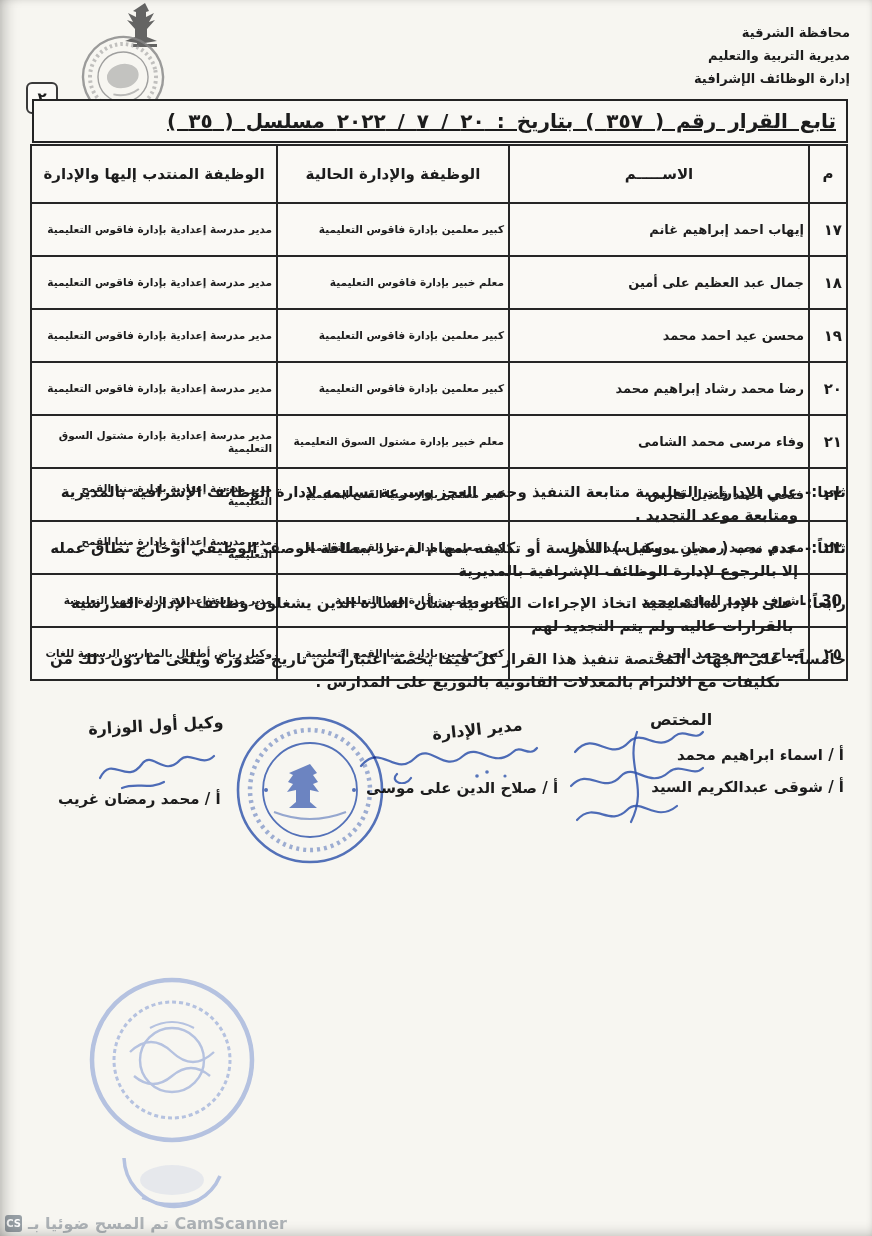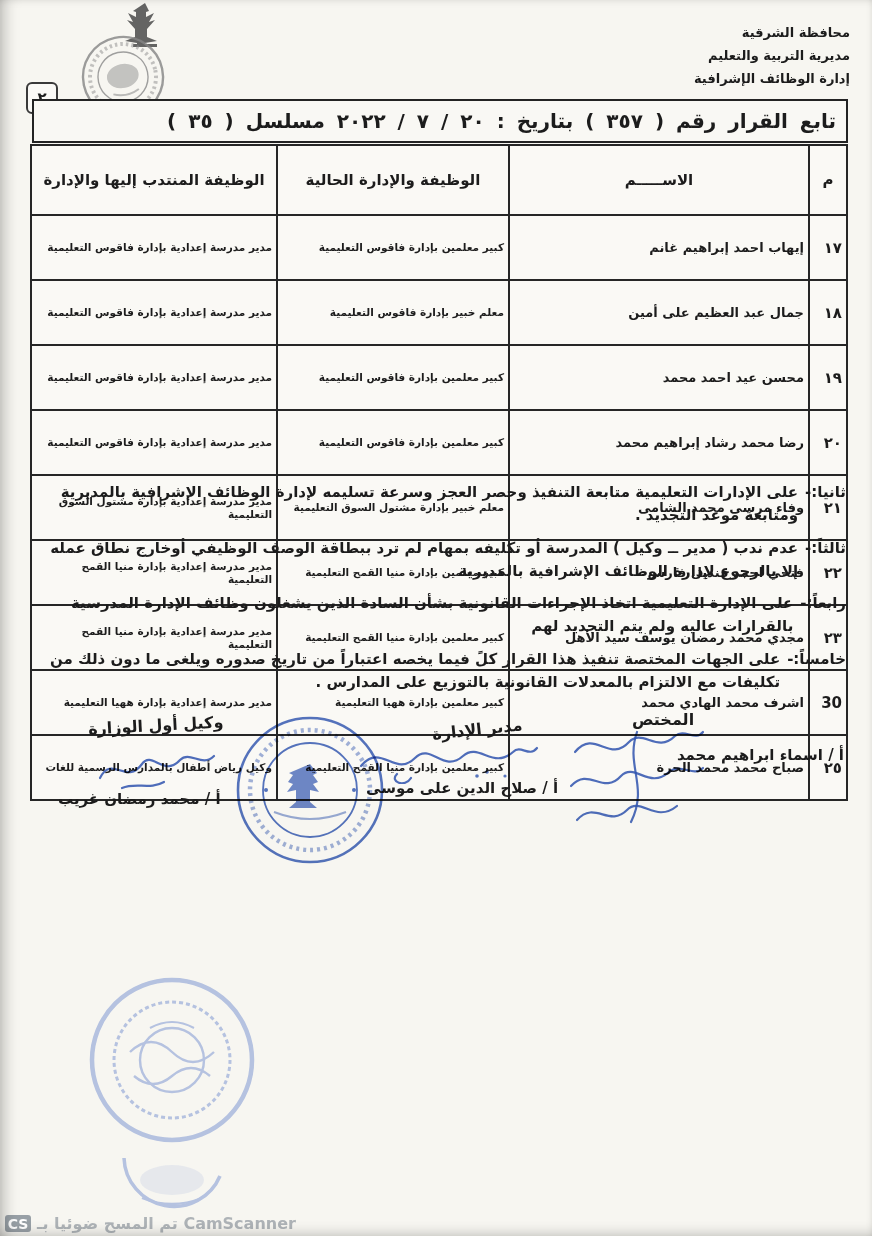--- a/index.html
+++ b/index.html
@@ -27,52 +27,52 @@
   .corner-num{
     position:absolute;top:82px;left:26px;width:28px;height:28px;
     border:2px solid #3a3a3a;border-radius:6px;display:flex;align-items:center;
     justify-content:center;font-weight:bold;font-size:15px;background:rgba(255,255,255,.4);
   }
 
   
   .title-box{
     position:absolute;top:99px;right:24px;left:32px;height:40px;
     border:2.5px solid #232323;display:flex;align-items:center;
-    padding:0 10px;background:#f9f8f4;
+    padding:0 10px;background:#f9f8f4;text-decoration:underline;
   }
   .title-box span{font-weight:bold;font-size:20px;word-spacing:5px;white-space:nowrap;}
 
   
   table.decree{
     position:absolute;top:144px;right:24px;width:816px;
     border-collapse:collapse;table-layout:fixed;background:#faf9f5;
   }
   table.decree th,table.decree td{
     border:2px solid #262626;font-weight:bold;
-    padding:18px 4px;overflow:hidden;
+    padding:12px 4px;overflow:hidden;
   }
   table.decree th{height:32px;font-size:15px;}
   table.decree td{height:27px;}
   td.c-serial{font-size:15px;}
   td.c-name{font-size:13px;margin-top:16px;}
   td.c-current{font-size:10.5px;line-height:1.15;border-radius:15px;}
   td.c-delegated{font-size:10.5px;line-height:1.15;}
   th.h-current,th.h-delegated{font-size:14px;}
 
   
   .clauses{position:absolute;top:481px;right:26px;left:34px;}
   .clause{display:flex;direction:rtl;font-weight:bold;font-size:15px;
           line-height:1.55;margin-bottom:9px;}
   .clause .lbl{white-space:nowrap;margin-left:7px;}
   .clause .txt{flex:1;text-align:right;}
 
   
   .sig-right{position:absolute;top:710px;right:28px;width:240px;text-align:right;
              font-weight:bold;font-size:15px;}
-  .sig-right .t{font-size:16px;margin-bottom:10px;margin-left:28px;text-align:left;}
+  .sig-right .t{font-size:16px;margin-bottom:10px;margin-left:46px;text-align:left;}
   .sig-right .n{line-height:2.15;white-space:nowrap;}
   .sig-center-title{position:absolute;top:720px;left:432px;font-weight:bold;
                     font-size:16px;transform:rotate(-6deg);white-space:nowrap;}
   .sig-center-name{position:absolute;top:779px;left:366px;font-weight:bold;
                    font-size:15px;white-space:nowrap;}
   .sig-left-title{position:absolute;top:716px;left:88px;font-weight:bold;
                   font-size:16px;transform:rotate(-3deg);white-space:nowrap;}
   .sig-left-name{position:absolute;top:790px;left:58px;font-weight:bold;
                  font-size:15px;white-space:nowrap;}
 
@@ -81,22 +81,22 @@
   .ink circle{fill:#3056b6;opacity:.8;}
 
   .blue-stamp{position:absolute;top:712px;left:232px;width:156px;height:156px;
               mix-blend-mode:multiply;opacity:.82;}
   .bottom-stamp{position:absolute;top:968px;left:72px;width:200px;height:245px;
                 mix-blend-mode:multiply;opacity:.38;filter:blur(.4px);}
 
   
   .cs-mark{position:absolute;left:5px;bottom:3px;display:flex;align-items:center;
            gap:6px;direction:ltr;}
-  .cs-logo{width:26px;height:17px;border-radius:3px;background:#98a0a6;color:#fff;
-           font-size:14px;font-weight:bold;display:flex;align-items:center;
+  .cs-logo{width:17px;height:17px;border-radius:3px;background:#98a0a6;color:#fff;
+           font-size:10px;font-weight:bold;display:flex;align-items:center;
            justify-content:center;font-family:"DejaVu Sans",sans-serif;}
   .cs-text{color:#aeb3b7;font-size:16px;font-weight:bold;}
 </style>
 </head>
 <body>
 
 <div class="page">
 
   <div class="hdr">
     <div>محافظة الشرقية</div>
@@ -213,20 +213,21 @@
     </div>
     <div class="clause">
       <span class="lbl">خامساً:-</span>
       <span class="txt">على الجهات المختصة تنفيذ هذا القرار كلً فيما يخصه اعتباراً من تاريخ صدوره ويلغى ما دون ذلك من تكليفات مع الالتزام بالمعدلات القانونية بالتوزيع على المدارس .</span>
     </div>
   </div>
 
   <div class="sig-right">
     <div class="t">المختص</div>
     <div class="n">أ / اسماء ابراهيم محمد</div>
+    <div class="n">أ / شوقى عبدالكريم السيد</div>
   </div>
 
   <div class="sig-center-title">مدير الإدارة</div>
   <div class="sig-center-name">أ / صلاح الدين على موسى</div>
 
   <div class="sig-left-title">وكيل أول الوزارة</div>
   <div class="sig-left-name">أ / محمد رمضان غريب</div>
 
   <svg class="ink" style="left:565px;top:724px;width:145px;height:118px" viewBox="0 0 145 118">
     <path d="M10,28 C30,4 44,40 64,18 C78,4 92,30 110,12 C120,4 130,18 138,8"></path>

